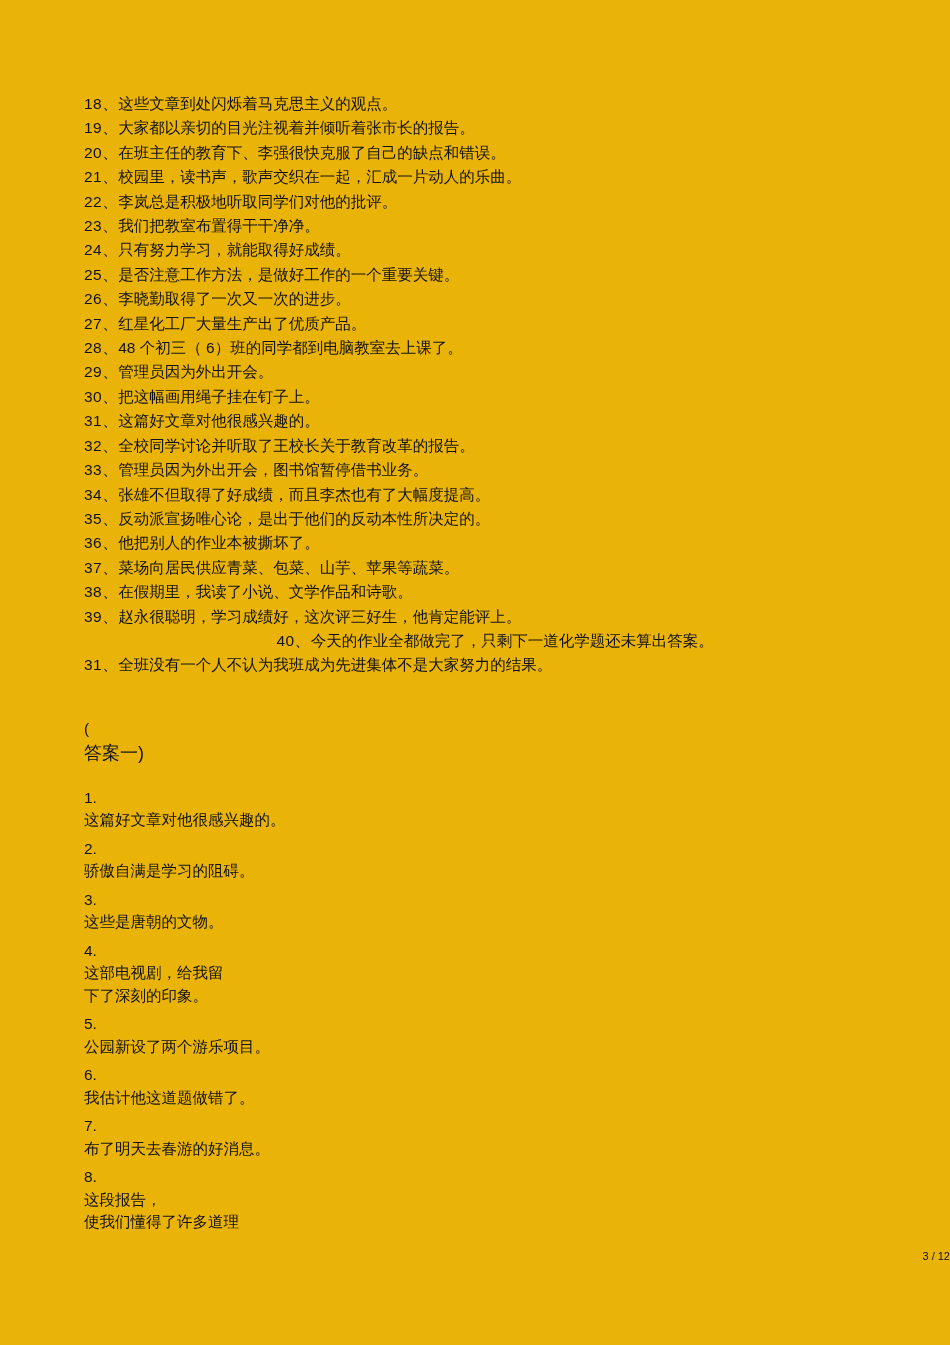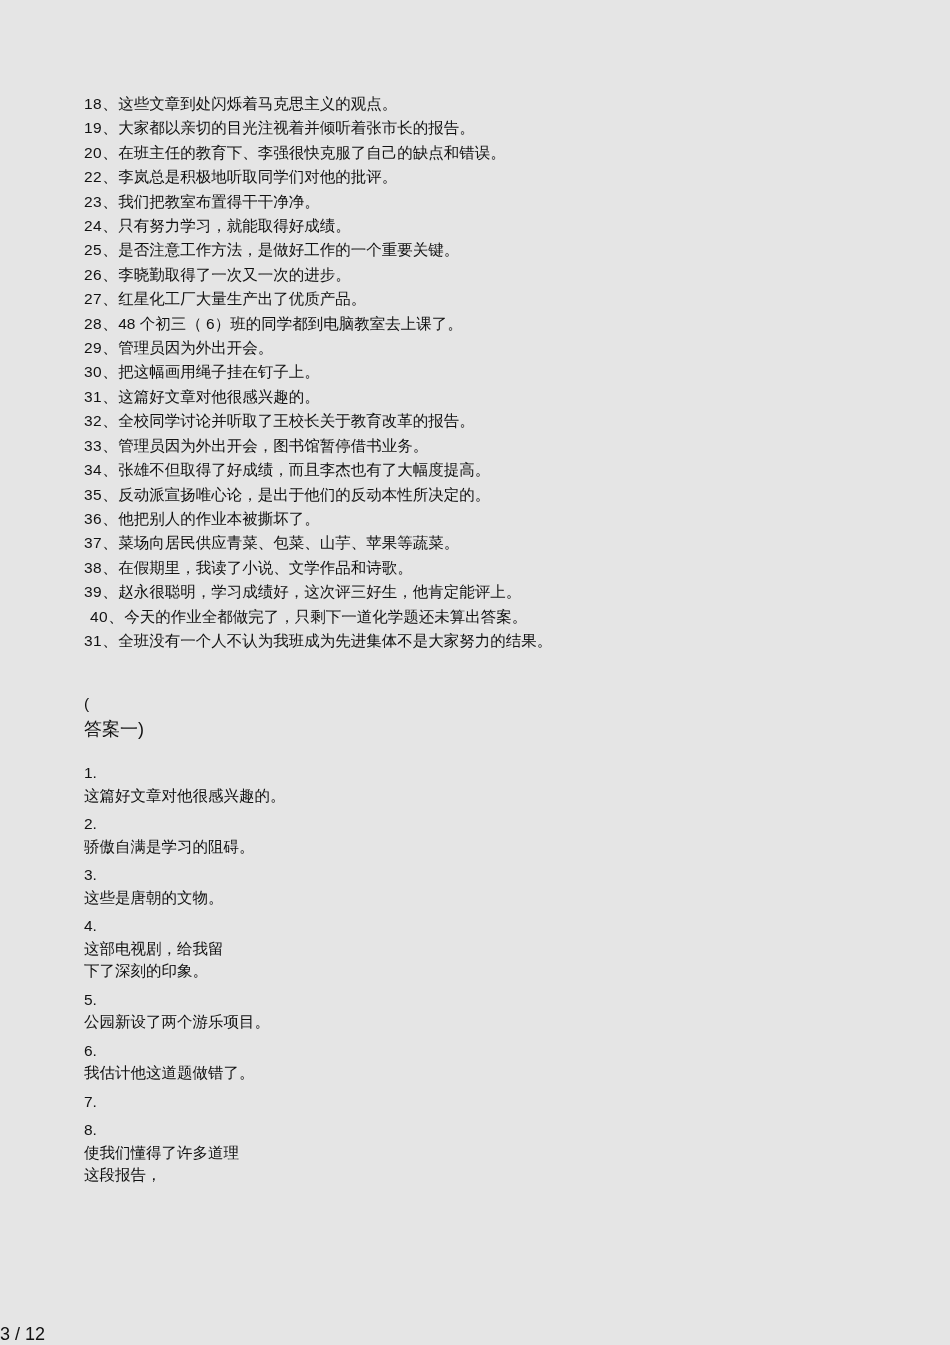--- a/index.html
+++ b/index.html
@@ -11,70 +11,71 @@
     width: 950px;
     height: 1345px;
     position: relative;
     font-family: "Liberation Sans", "DejaVu Sans", sans-serif;
     color: #111111;
     overflow: hidden;
   }
   .page {
     position: absolute;
     inset: 0;
-    background: #e5e5e5;
+    background: #eab308;
   }
   .content {
     padding: 92px 50px 0 84px;
   }
   .sentence-list {
     font-size: 15.5px;
     line-height: 24.4px;
     white-space: nowrap;
   }
   .sentence-row { }
-  .sentence-row.indent { padding-left: 6px; }
+  .sentence-row.indent { padding-left: 6px; text-align: center; }
   .sentence-row .num { letter-spacing: 0.5px; }
   .paren-line {
     margin-top: 39px;
     font-size: 15.5px;
     line-height: 24.4px;
   }
   .heading-line {
     font-size: 18px;
     line-height: 24.4px;
   }
   .answers {
     margin-top: 21px;
     font-size: 15.5px;
     line-height: 22.5px;
   }
   .answer-group { margin-bottom: 6px; }
   .answer-num { }
   .answer-line { }
   .footer {
     position: absolute;
-    top: 1324px;
+    top: 1250px;
     left: 0;
     width: 100%;
-    text-align: left;
-    font-size: 18px;
+    text-align: right;
+    font-size: 11px;
     color: #111111;
   }
 </style>
 </head>
 <body>
 
 <div class="page">
   <div class="content">
 
     <div class="sentence-list">
         <div class="sentence-row"><span class="num">18、</span><span class="txt">这些文章到处闪烁着马克思主义的观点。</span></div>
         <div class="sentence-row"><span class="num">19、</span><span class="txt">大家都以亲切的目光注视着并倾听着张市长的报告。</span></div>
         <div class="sentence-row"><span class="num">20、</span><span class="txt">在班主任的教育下、李强很快克服了自己的缺点和错误。</span></div>
+        <div class="sentence-row"><span class="num">21、</span><span class="txt">校园里，读书声，歌声交织在一起，汇成一片动人的乐曲。</span></div>
         <div class="sentence-row"><span class="num">22、</span><span class="txt">李岚总是积极地听取同学们对他的批评。</span></div>
         <div class="sentence-row"><span class="num">23、</span><span class="txt">我们把教室布置得干干净净。</span></div>
         <div class="sentence-row"><span class="num">24、</span><span class="txt">只有努力学习，就能取得好成绩。</span></div>
         <div class="sentence-row"><span class="num">25、</span><span class="txt">是否注意工作方法，是做好工作的一个重要关键。</span></div>
         <div class="sentence-row"><span class="num">26、</span><span class="txt">李晓勤取得了一次又一次的进步。</span></div>
         <div class="sentence-row"><span class="num">27、</span><span class="txt">红星化工厂大量生产出了优质产品。</span></div>
         <div class="sentence-row"><span class="num">28、</span><span class="txt">48 个初三（ 6）班的同学都到电脑教室去上课了。</span></div>
         <div class="sentence-row"><span class="num">29、</span><span class="txt">管理员因为外出开会。</span></div>
         <div class="sentence-row"><span class="num">30、</span><span class="txt">把这幅画用绳子挂在钉子上。</span></div>
         <div class="sentence-row"><span class="num">31、</span><span class="txt">这篇好文章对他很感兴趣的。</span></div>
@@ -115,25 +116,26 @@
         <div class="answer-group">
           <div class="answer-num">5.</div>
           <div class="answer-line">公园新设了两个游乐项目。</div>
         </div>
         <div class="answer-group">
           <div class="answer-num">6.</div>
           <div class="answer-line">我估计他这道题做错了。</div>
         </div>
         <div class="answer-group">
           <div class="answer-num">7.</div>
+          <div class="answer-line">布了明天去春游的好消息。</div>
         </div>
         <div class="answer-group">
           <div class="answer-num">8.</div>
+          <div class="answer-line">这段报告，</div>
           <div class="answer-line">使我们懂得了许多道理</div>
-          <div class="answer-line">这段报告，</div>
         </div>
       </div>
 
   </div>
 
   <div class="footer">
     <span>3 / 12</span>
   </div>
 </div>
 

